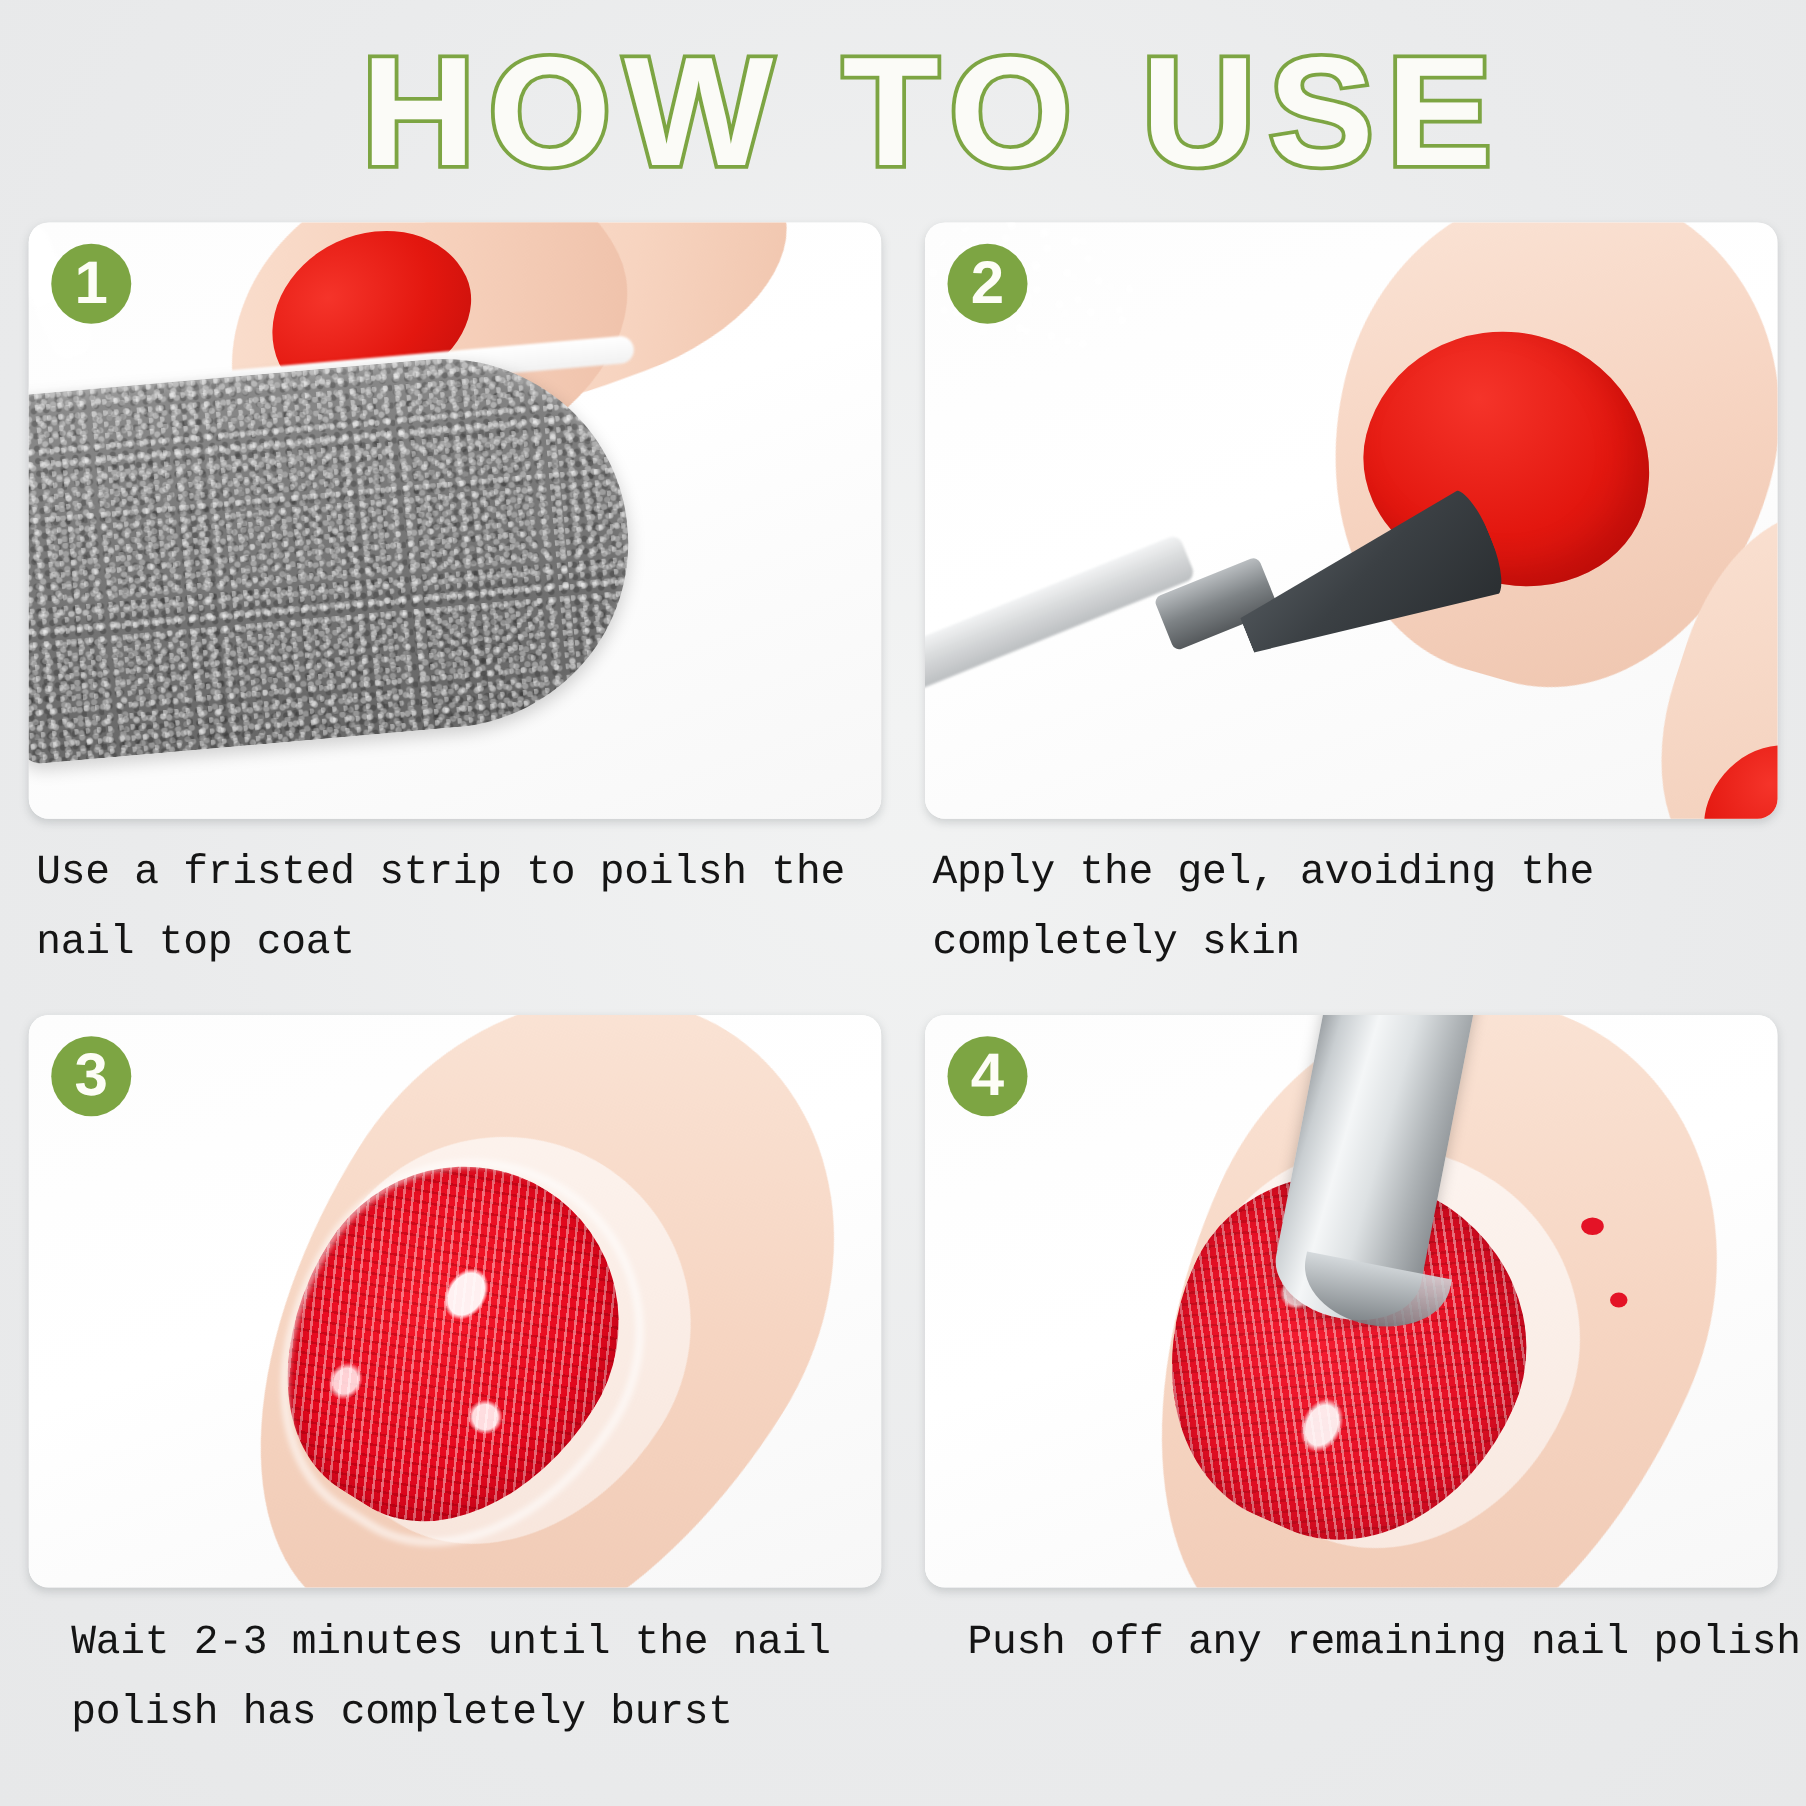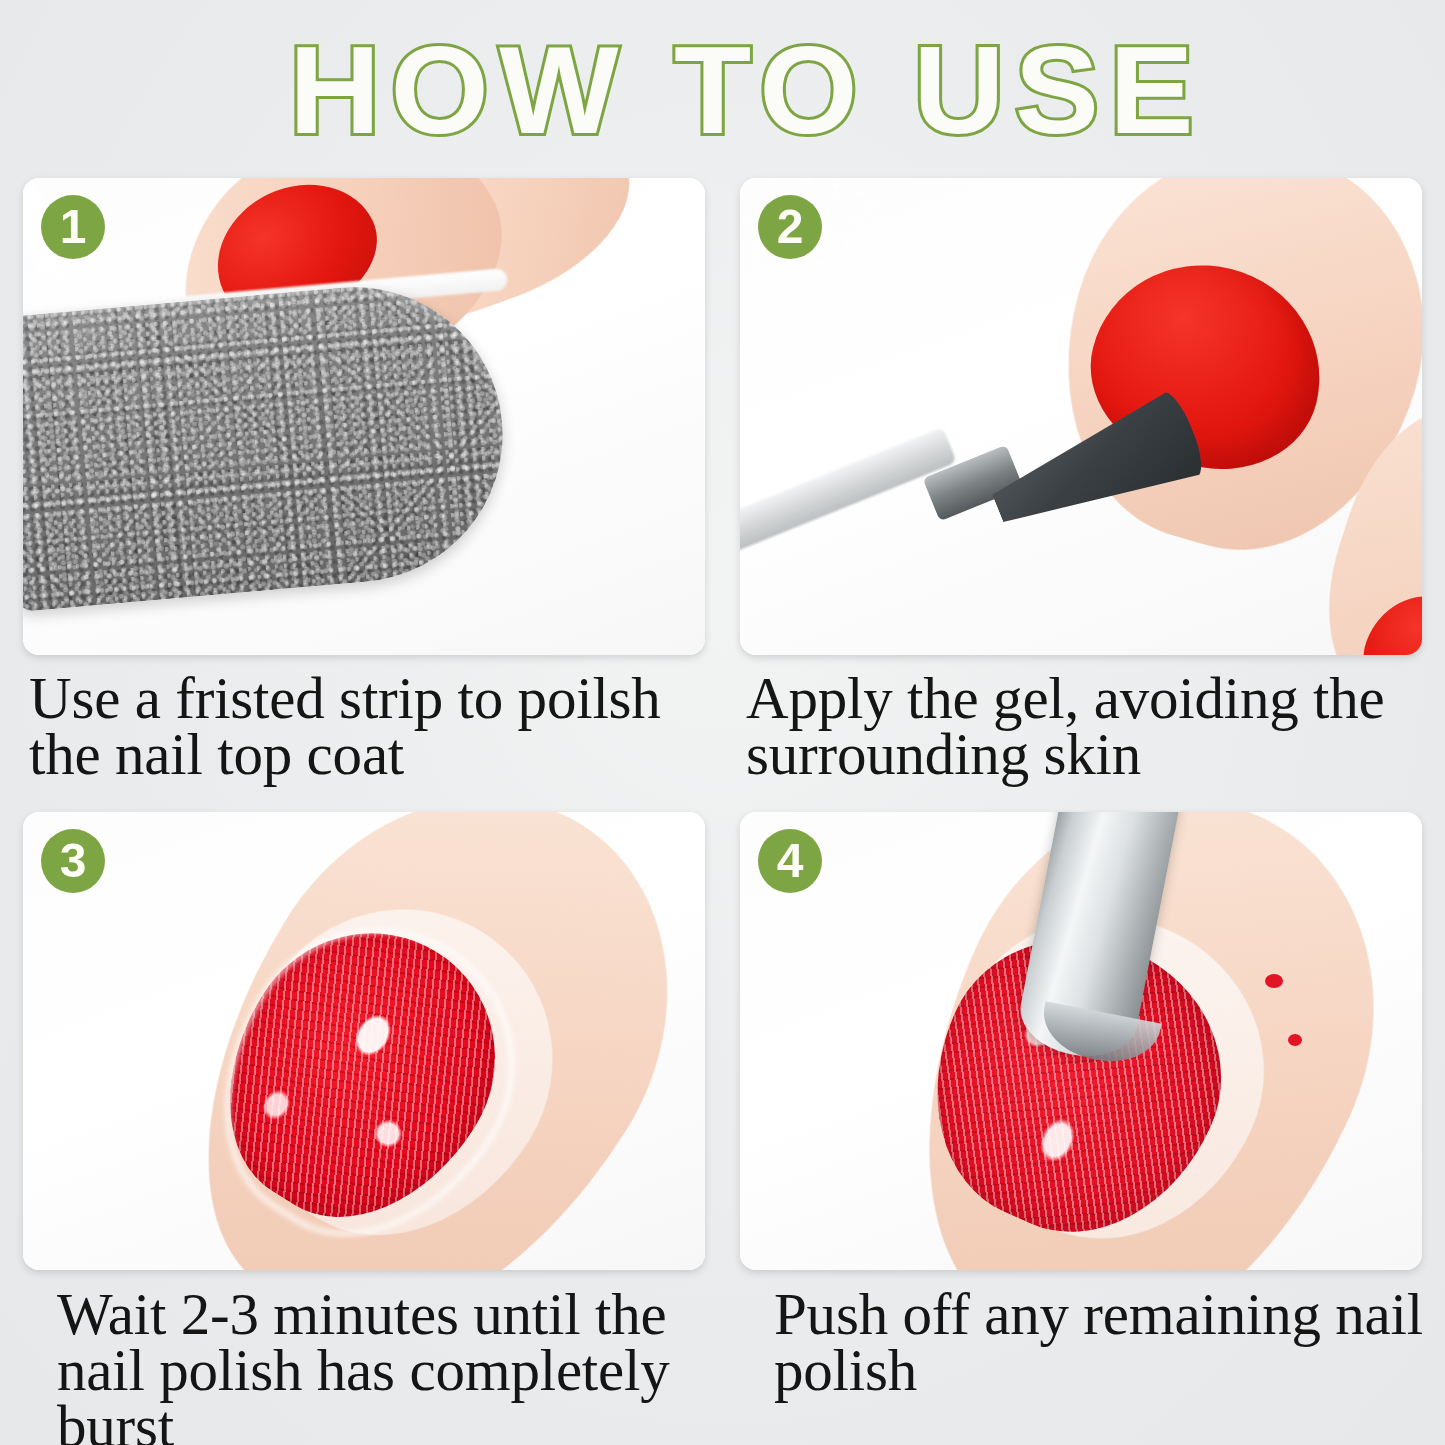--- a/index.html
+++ b/index.html
@@ -90,22 +90,22 @@
     line-height: 64px;
     text-align: center;
     z-index: 12;
   }
 
   .caption {
     position: absolute;
     left: 6px;
     top: 492px;
     width: 690px;
-    font-family: Liberation Serif, serif;
-    font-size: 59px;
+    font-family: Liberation Mono, monospace;
+    font-size: 33px;
     line-height: 56px;
     color: #151515;
     letter-spacing: -0.2px;
   }
   .step.r2 .caption { top: 474px; margin-left: 28px; }
 
   
   .scene { position: absolute; inset: 0; }
 
   .bg-white {
@@ -379,21 +379,21 @@
           <div class="finger p2-finger-side"></div>
           <div class="nail-red p2-nail"></div>
           <div class="p2-nail-wet"></div>
           <div class="nail-red p2-nail-red2"></div>
           <div class="p2-handle"></div>
           <div class="p2-ferrule"></div>
           <div class="p2-brush"></div>
         </div>
         <div class="badge">2</div>
       </div>
-      <div class="caption">Apply the gel, avoiding the surrounding skin</div>
+      <div class="caption">Apply the gel, avoiding the completely skin</div>
     </div>
 
     <div class="step r2">
       <div class="photo">
         <div class="scene">
           <div class="bg-white"></div>
           <div class="finger p3-finger"></div>
           <div class="finger p3-nail-base"></div>
           <div class="p3-crack"></div>
           <div class="p3-edge"></div>

